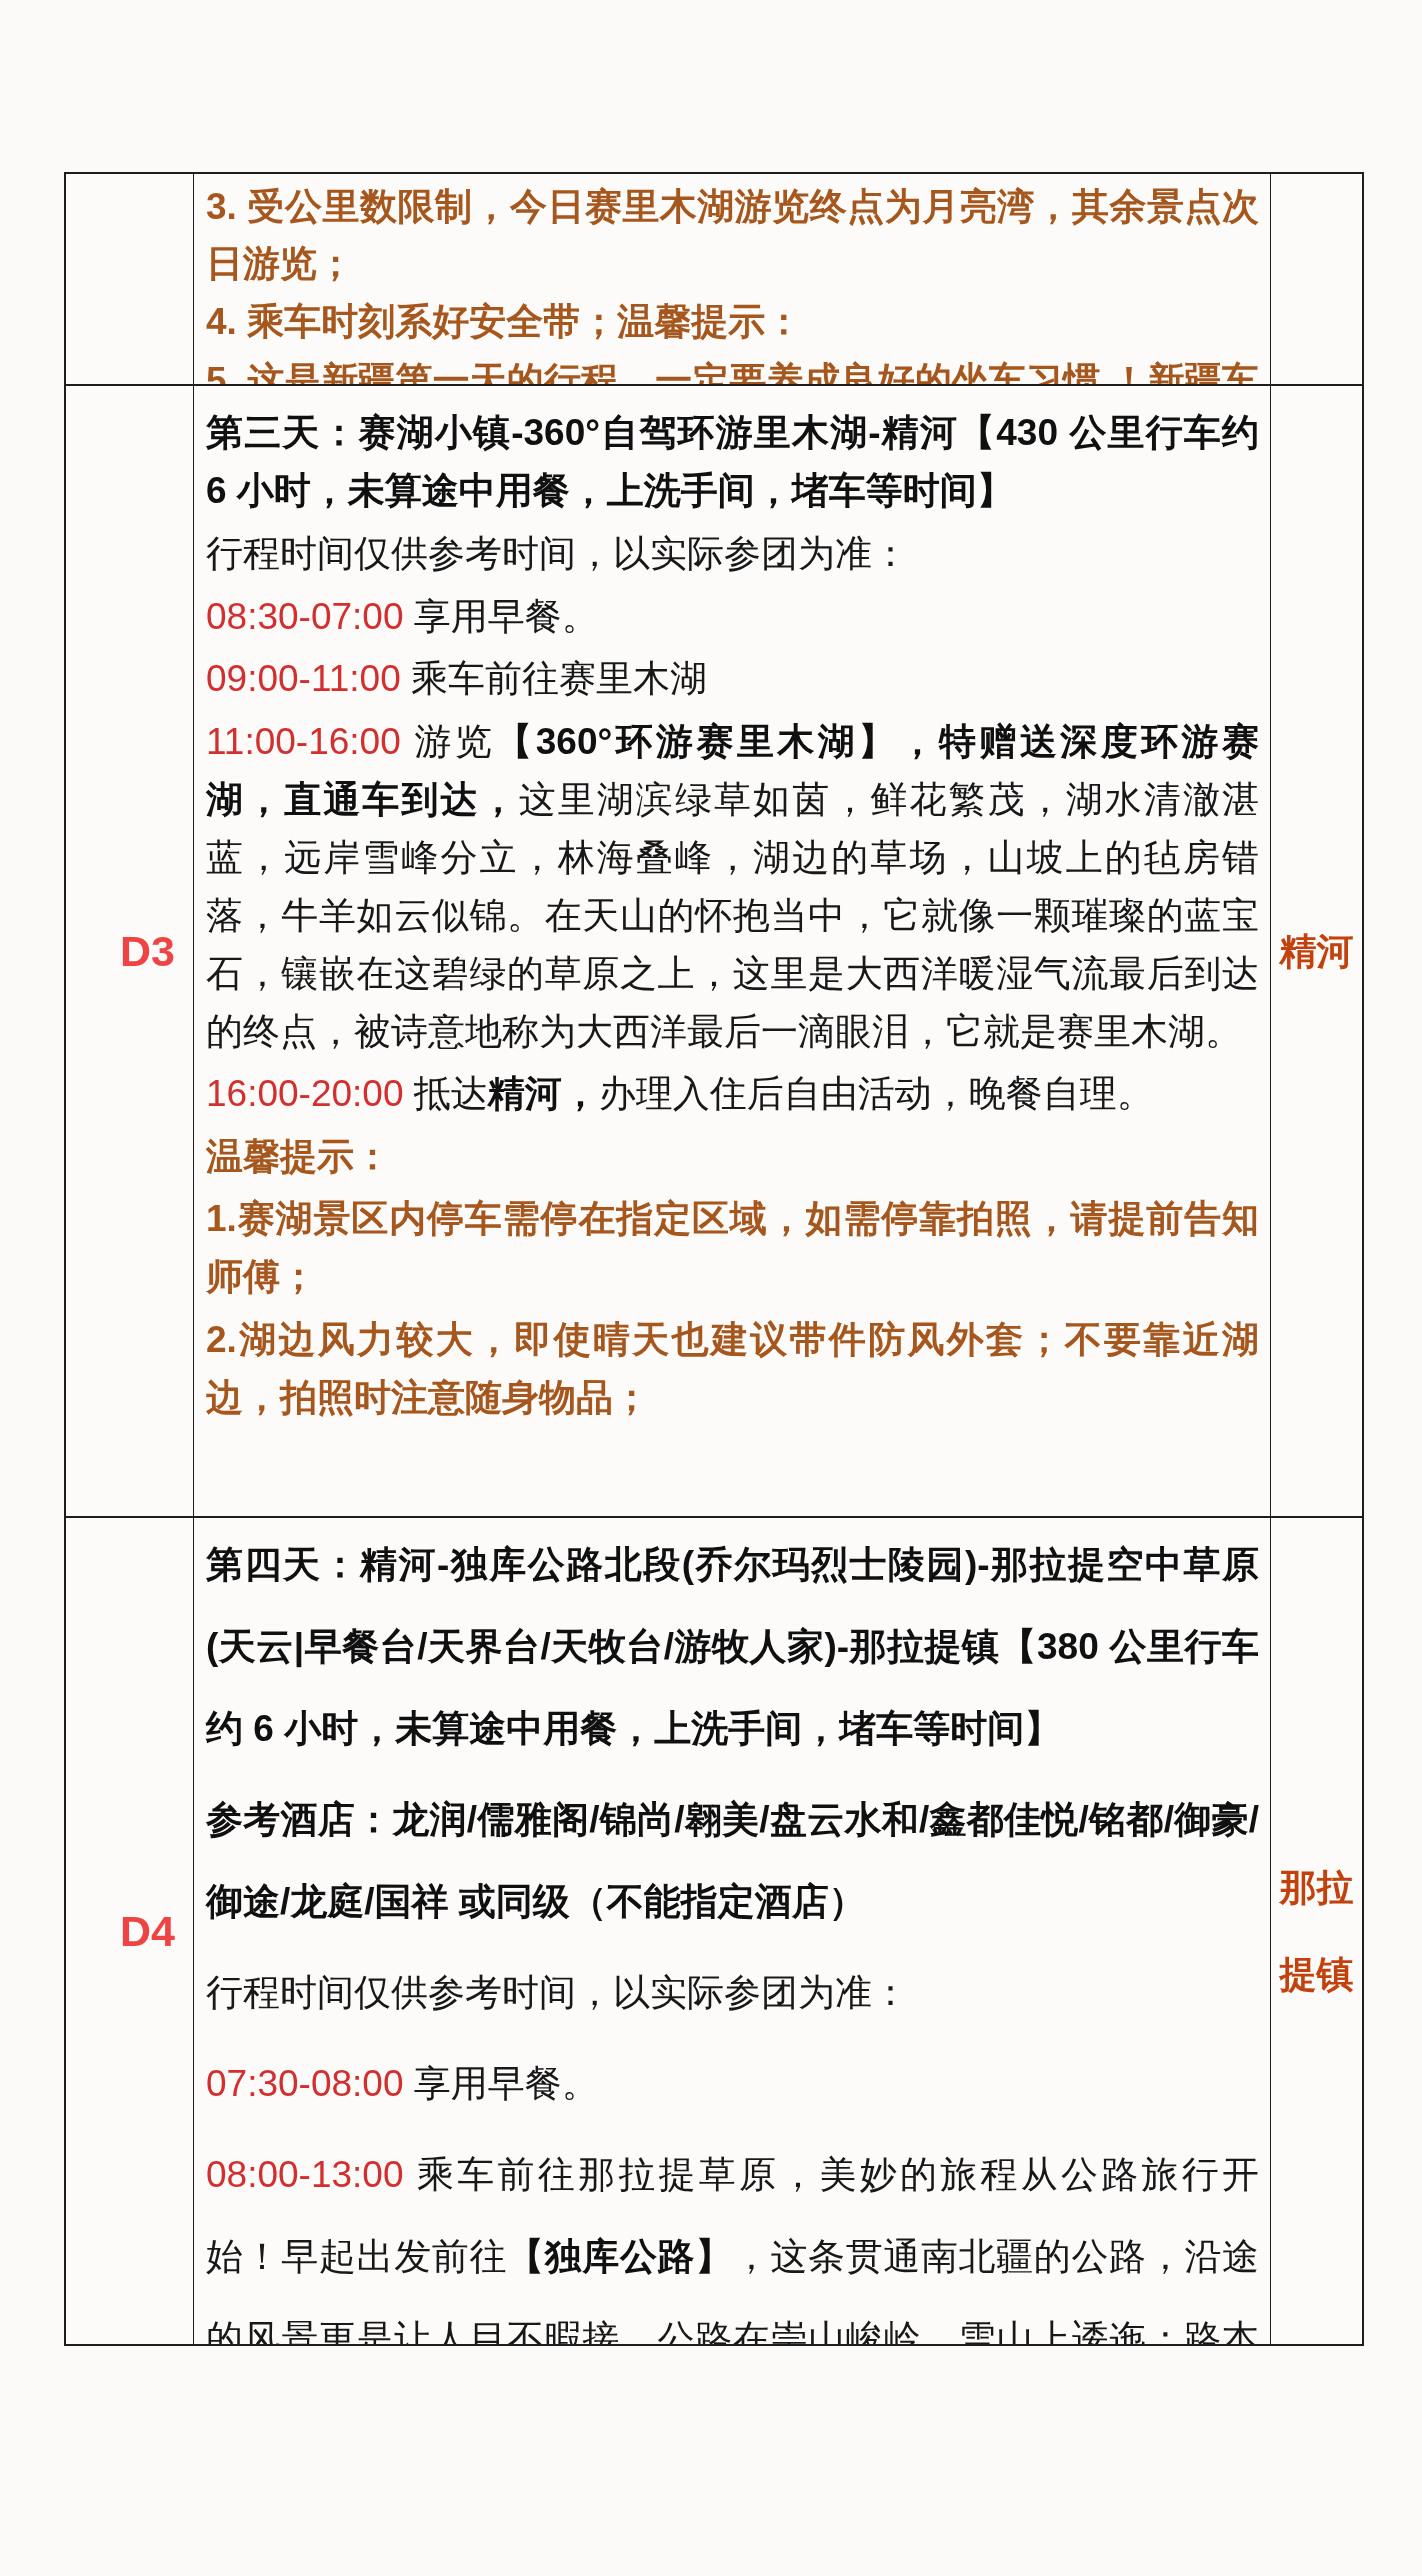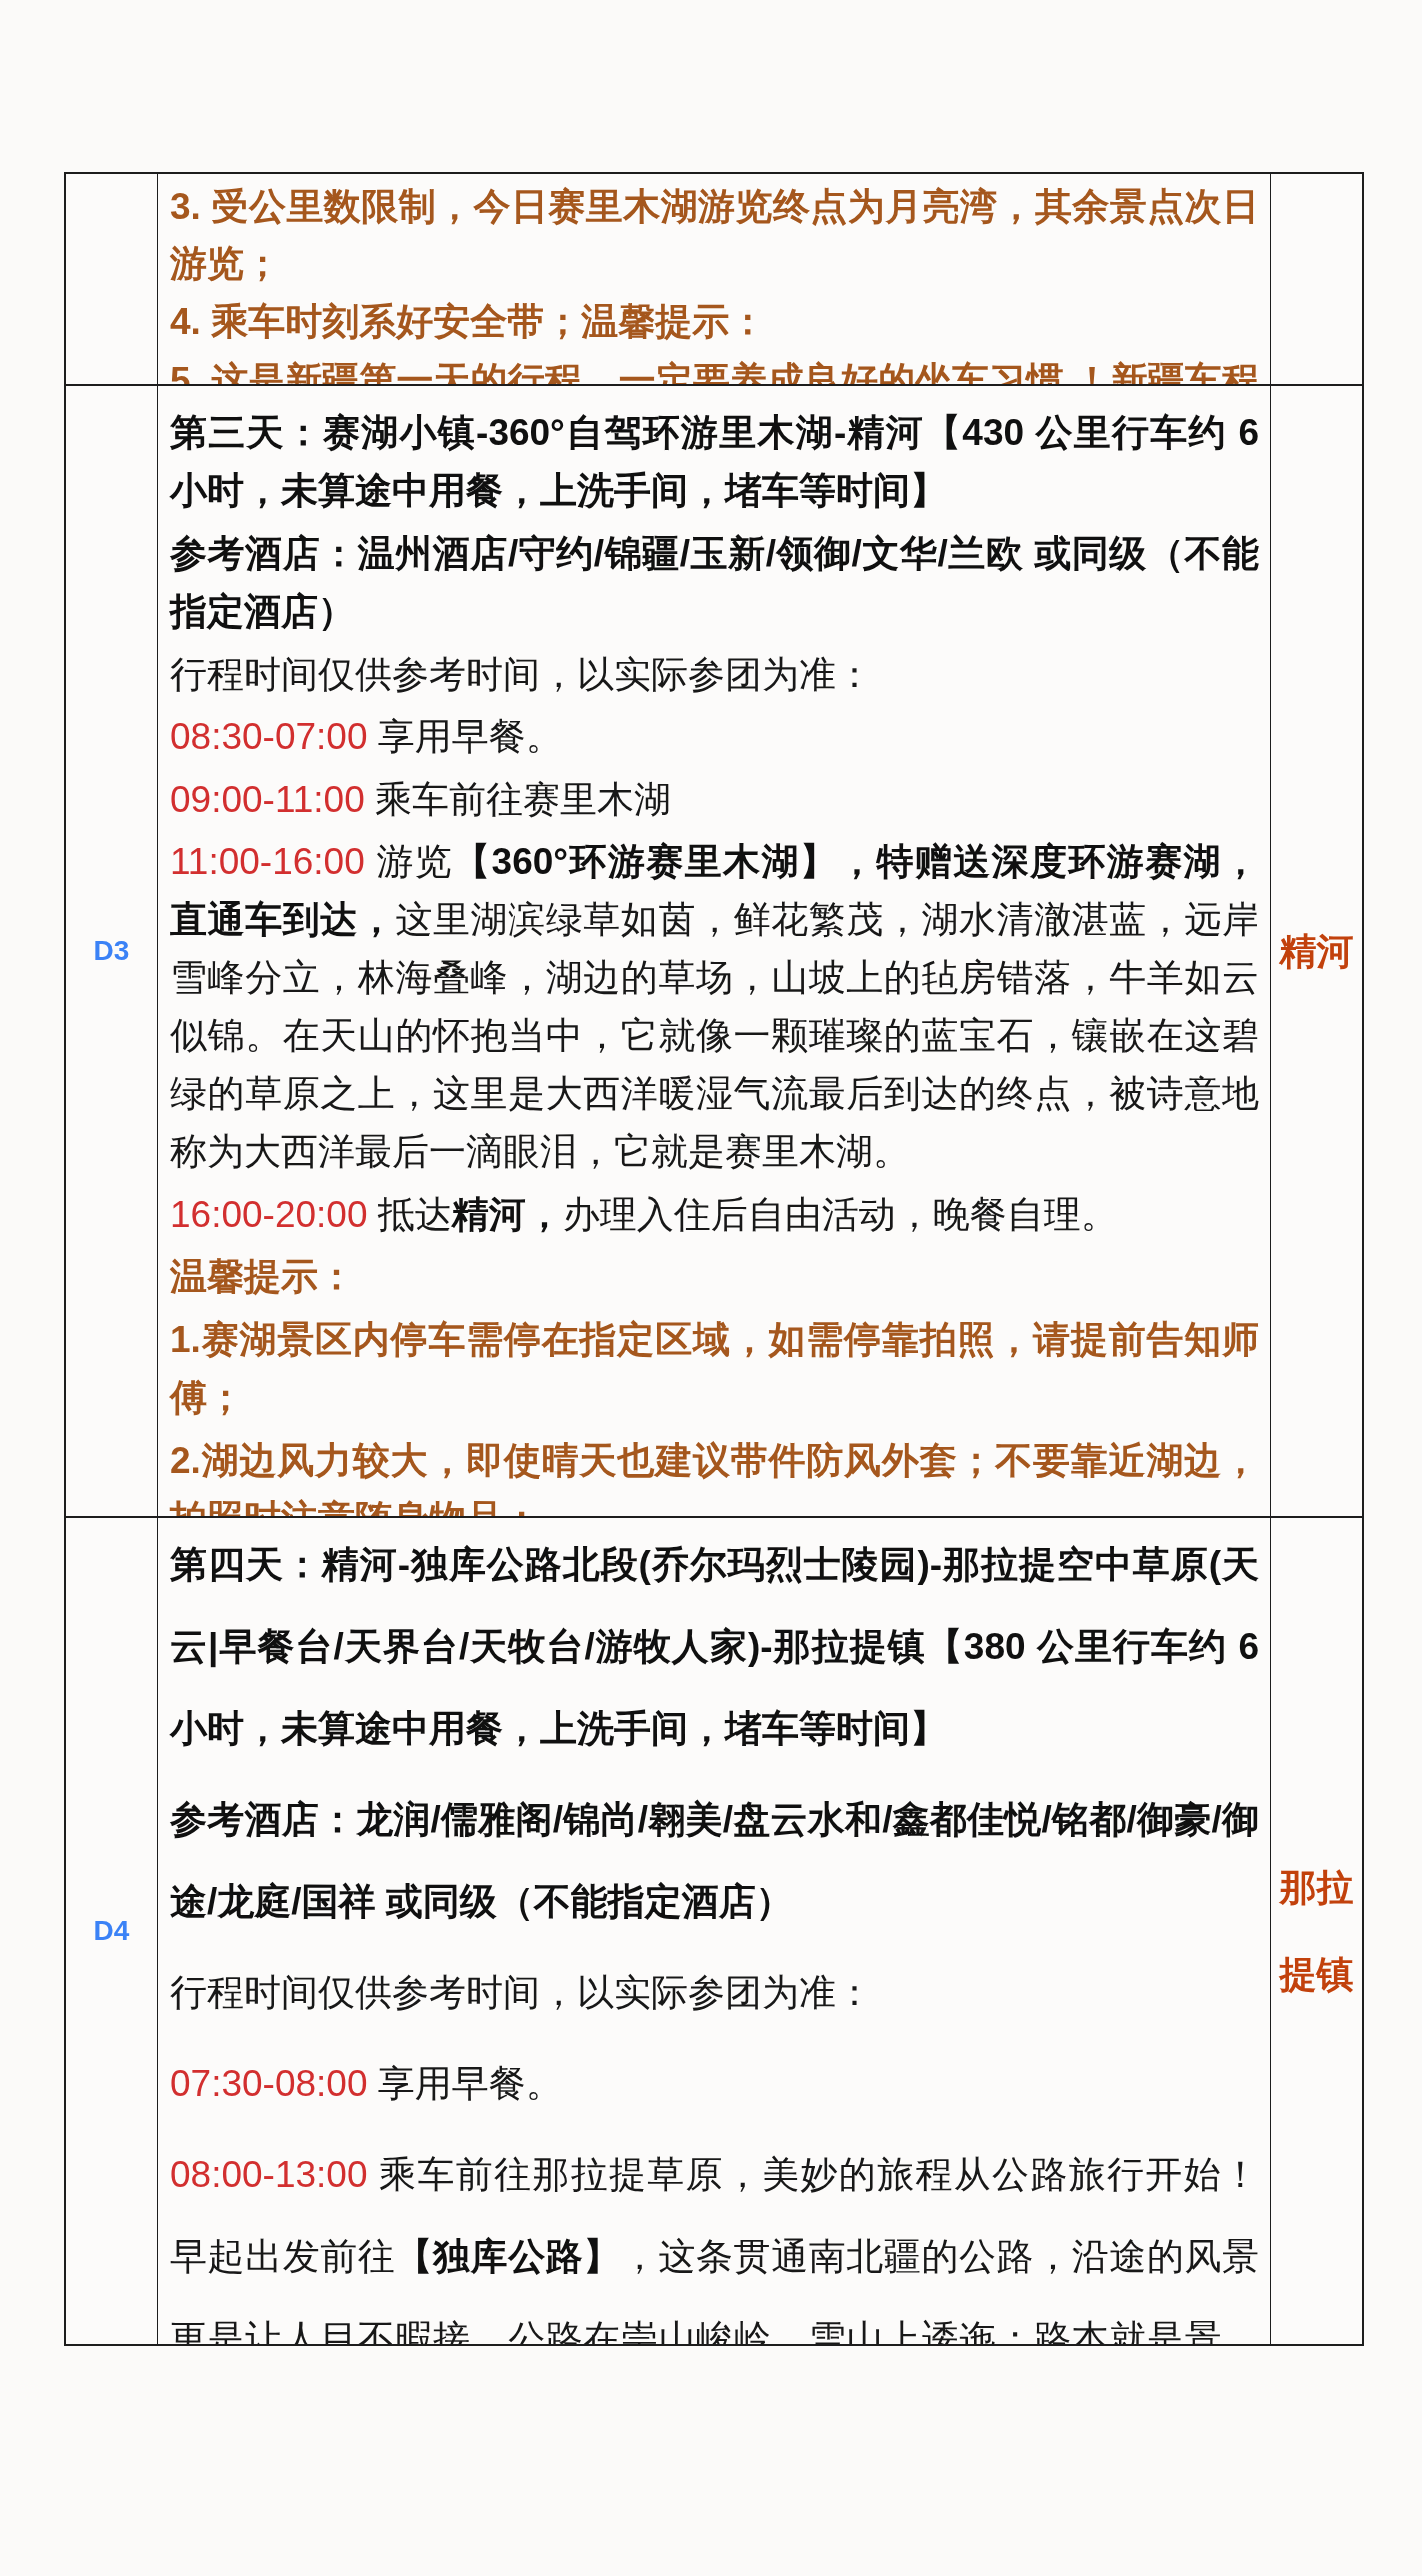--- a/index.html
+++ b/index.html
@@ -16,21 +16,21 @@
     border:2.8px solid #1d1d1d;
     display:flex;flex-direction:column;
     background:#fcfbfa;
   }
   .tr{display:flex;flex-direction:row;box-sizing:border-box;overflow:hidden;}
   .tr + .tr{border-top:2.8px solid #1d1d1d;}
   .td{box-sizing:border-box;overflow:hidden;}
   .col-day{
     flex:0 0 92px;border-right:1.8px solid #1d1d1d;
     display:flex;align-items:center;justify-content:center;
-    font-size:28px;font-weight:700;color:#3b82f6;
+    font-size:43px;font-weight:700;color:#ef4444;margin-left:36px;
   }
   .col-main{
     flex:1 1 auto;border-right:1.8px solid #1d1d1d;
     padding:0 11px 0 12px;
   }
   .col-city{
     flex:0 0 91px;
     display:flex;align-items:center;justify-content:center;
     font-size:37px;font-weight:700;color:#c2410c;text-align:center;
   }
@@ -67,21 +67,20 @@
       </div>
     <div class="td col-city">
         <span class="city-label"></span>
       </div>
   </div>
 
   <div class="tr row-d3" style="height:1294px;">
     <div class="td col-day">D3</div>
     <div class="td col-main">
         <p class="para"><span class="seg-bold">第三天：赛湖小镇-360°自驾环游里木湖-精河【430 公里行车约 6 小时，未算途中用餐，上洗手间，堵车等时间】</span></p>
-        <p class="para"><span class="seg-bold">参考酒店：温州酒店/守约/锦疆/玉新/领御/文华/兰欧 或同级（不能指定酒店）</span></p>
         <p class="para"><span class="seg-normal">行程时间仅供参考时间，以实际参团为准：</span></p>
         <p class="para"><span class="seg-time">08:30-07:00</span><span class="seg-normal"> 享用早餐。</span></p>
         <p class="para"><span class="seg-time">09:00-11:00</span><span class="seg-normal"> 乘车前往赛里木湖</span></p>
         <p class="para"><span class="seg-time">11:00-16:00</span><span class="seg-normal"> 游览</span><span class="seg-bold">【360°环游赛里木湖】，特赠送深度环游赛湖，直通车到达，</span><span class="seg-normal">这里湖滨绿草如茵，鲜花繁茂，湖水清澈湛蓝，远岸雪峰分立，林海叠峰，湖边的草场，山坡上的毡房错落，牛羊如云似锦。在天山的怀抱当中，它就像一颗璀璨的蓝宝石，镶嵌在这碧绿的草原之上，这里是大西洋暖湿气流最后到达的终点，被诗意地称为大西洋最后一滴眼泪，它就是赛里木湖。</span></p>
         <p class="para"><span class="seg-time">16:00-20:00</span><span class="seg-normal"> 抵达</span><span class="seg-bold">精河，</span><span class="seg-normal">办理入住后自由活动，晚餐自理。</span></p>
         <p class="para"><span class="seg-tip">温馨提示：</span></p>
         <p class="para"><span class="seg-tip">1.赛湖景区内停车需停在指定区域，如需停靠拍照，请提前告知师傅；</span></p>
         <p class="para"><span class="seg-tip">2.湖边风力较大，即使晴天也建议带件防风外套；不要靠近湖边，拍照时注意随身物品；</span></p>
       </div>
     <div class="td col-city">

